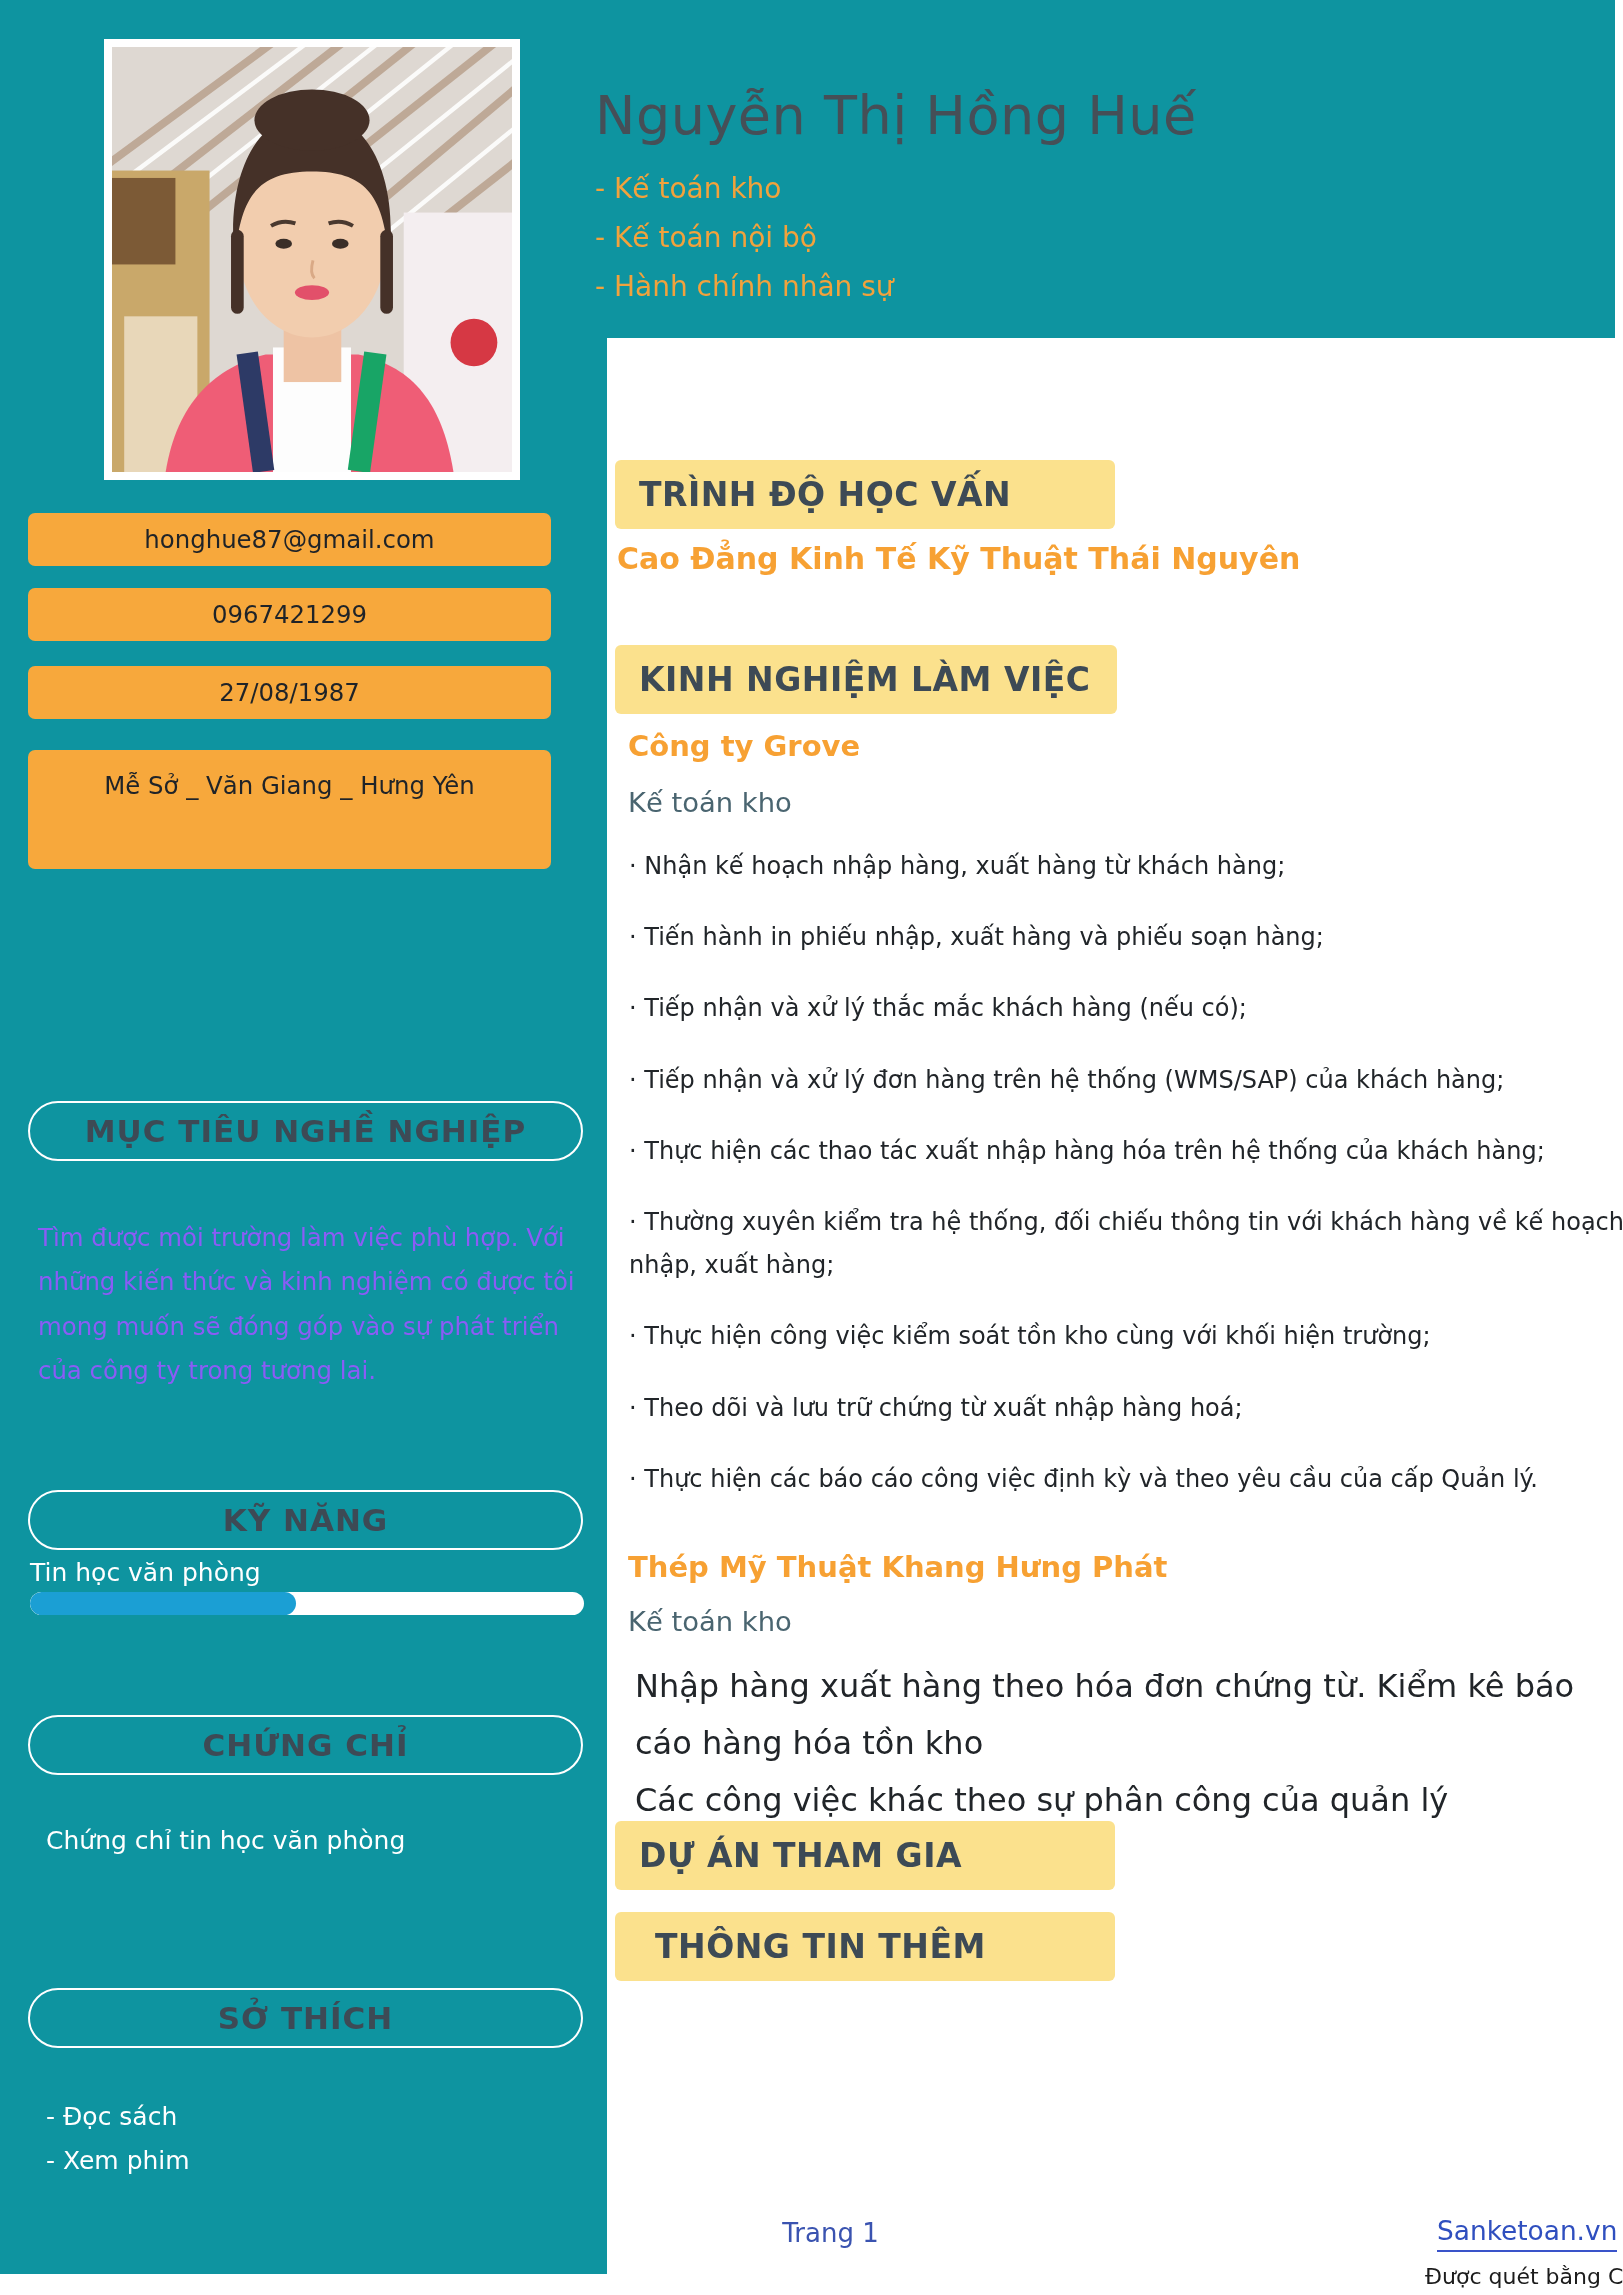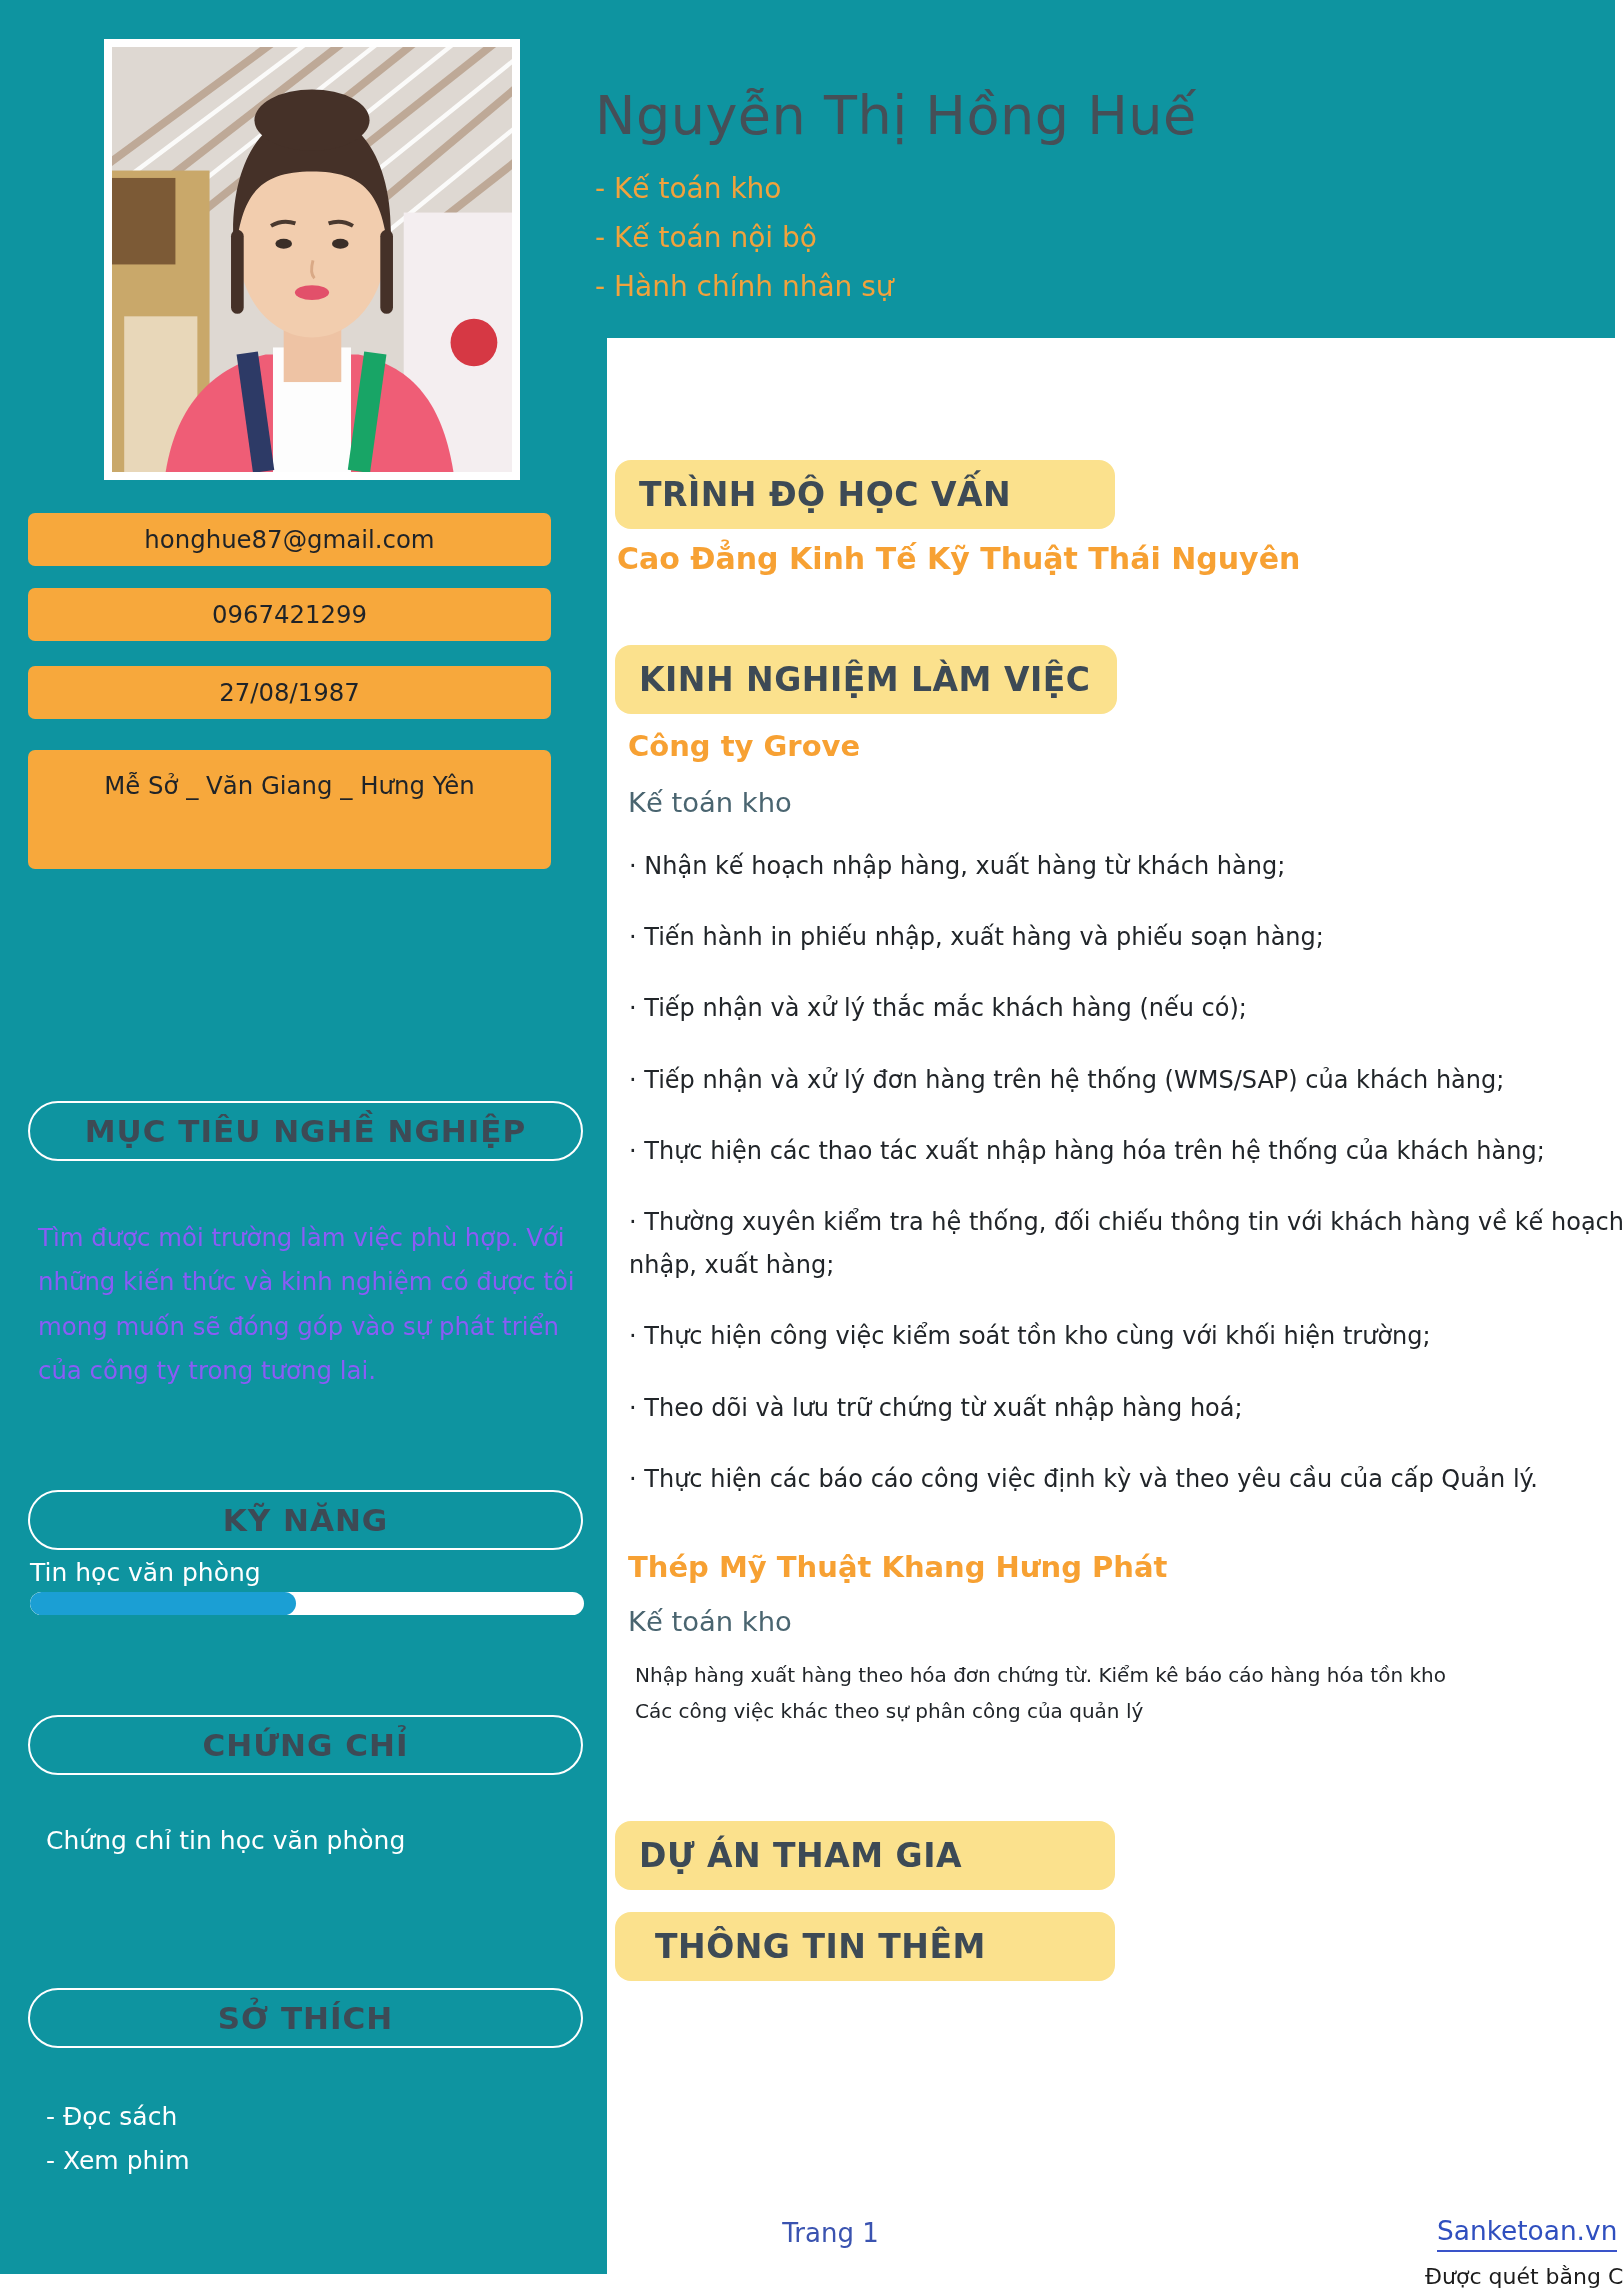--- a/index.html
+++ b/index.html
@@ -77,21 +77,21 @@
     background: #ffffff; border-radius: 11.5px; overflow: hidden;
   }
   .progress-fill { height: 100%; background: #1B9FD4; border-radius: 11.5px; }
   .cert-text  { position: absolute; left: 46px; top: 1826px; color: #ffffff; font-size: 25px; }
   .hobby { position: absolute; left: 46px; color: #ffffff; font-size: 25px; }
   .hobby-0 { top: 2102px; }
   .hobby-1 { top: 2146px; }
   
   .badge {
     position: absolute; left: 615px; height: 69px;
-    background: #FBE18D; border-radius: 16px;
+    background: #FBE18D; border-radius: 6px;
     display: flex; align-items: center; padding: 0 24px;
     color: #3D4A55; font-size: 33px; font-weight: 700;
     letter-spacing: 0.5px; white-space: nowrap;
   }
   .badge.edu  { top: 460px;  width: 500px; }
   .badge.exp  { top: 645px; width: 502px; }
   .badge.proj { top: 1821px; width: 500px; }
   .badge.info { top: 1912px; width: 500px; padding-left: 40px; }
   .school {
     position: absolute; left: 617px; top: 541px;
@@ -99,21 +99,21 @@
   }
   .company { position: absolute; left: 628px; color: #F7A133; font-size: 29px; font-weight: 700; white-space: nowrap; }
   .company-1 { top: 729px; }
   .company-2 { top: 1550px; }
   .position { position: absolute; left: 628px; color: #4A6570; font-size: 27.4px; white-space: nowrap; }
   .position-1 { top: 787px; }
   .position-2 { top: 1606px; }
   .bullets { position: absolute; left: 629px; top: 845px; width: 1000px; }
   .bullets p { font-size: 24px; line-height: 1.8; color: #212529; margin: 0 0 28px 0; }
   .job2-desc { position: absolute; left: 635px; top: 1658px; width: 962px; }
-  .job2-desc p { font-size: 20px; line-height: 1.78; color: #212529; margin: 0; }
+  .job2-desc p { font-size: 32px; line-height: 1.78; color: #212529; margin: 0; }
   
   .footer-page {
     position: absolute; left: 748px; top: 2218px; width: 165px;
     text-align: center; color: #3A53B0; font-size: 26px;
   }
   .footer-link {
     position: absolute; left: 1437px; top: 2215px;
     color: #2F4FBF; font-size: 26.4px;
     border-bottom: 2.5px solid #3A53C9; padding-bottom: 4px;
     cursor: pointer; white-space: nowrap; text-align: right;

